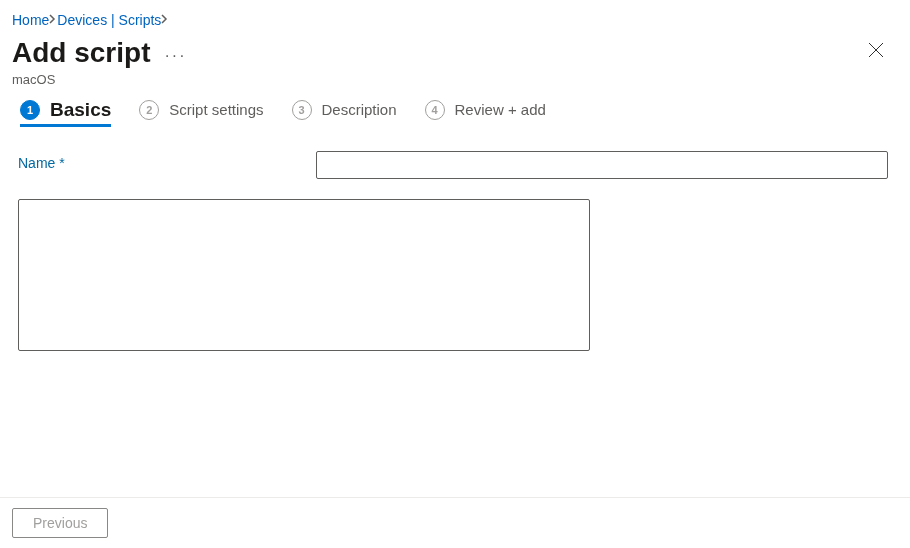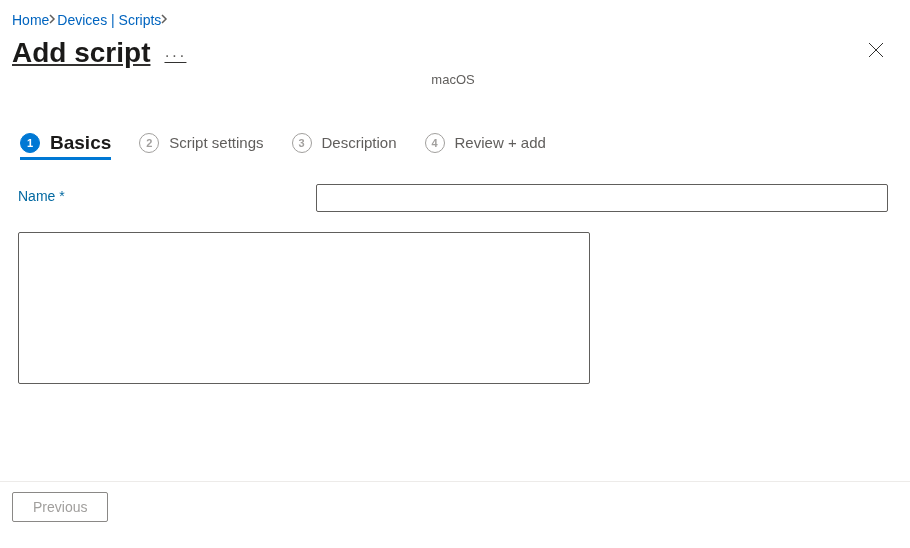--- a/index.html
+++ b/index.html
@@ -36,21 +36,20 @@
     .header-row {
       display: flex;
       align-items: flex-start;
       justify-content: space-between;
       margin-bottom: 2px;
     }
     .header-left {
       display: flex;
       align-items: center;
       gap: 14px;
-      text-decoration: underline;
     }
     .page-title {
       font-size: 28px;
       font-weight: 600;
       color: #1b1a19;
       line-height: 1.2;
     }
     .more-icon {
       color: #605e5c;
       font-size: 16px;
@@ -61,22 +60,21 @@
     .close-btn {
       color: #323130;
       cursor: pointer;
       padding: 4px;
       margin-top: 2px;
       margin-right: 6px;
     }
     .subtitle {
       color: #605e5c;
       font-size: 13px;
-      margin-bottom: 45px;
-      text-align: center;
+      margin-bottom: 12px;
     }
     
     .stepper {
       display: flex;
       align-items: center;
       gap: 28px;
       margin-bottom: 24px;
       padding-left: 8px;
     }
     .step {
@@ -146,21 +144,21 @@
     }
     textarea.form-input {
       height: 152px;
       resize: none;
     }
     
     .footer {
       position: absolute;
       left: 0;
       right: 0;
-      bottom: 16px;
+      bottom: 0;
       border-top: 1px solid #edebe9;
       padding: 10px 12px;
       display: flex;
       gap: 12px;
     }
     .btn {
       padding: 6px 20px;
       font-size: 14px;
       font-family: inherit;
       border-radius: 2px;

